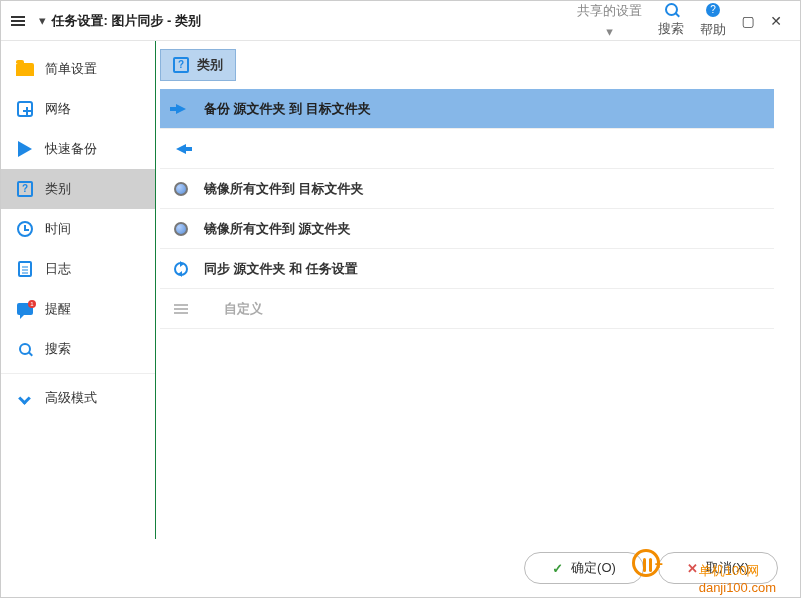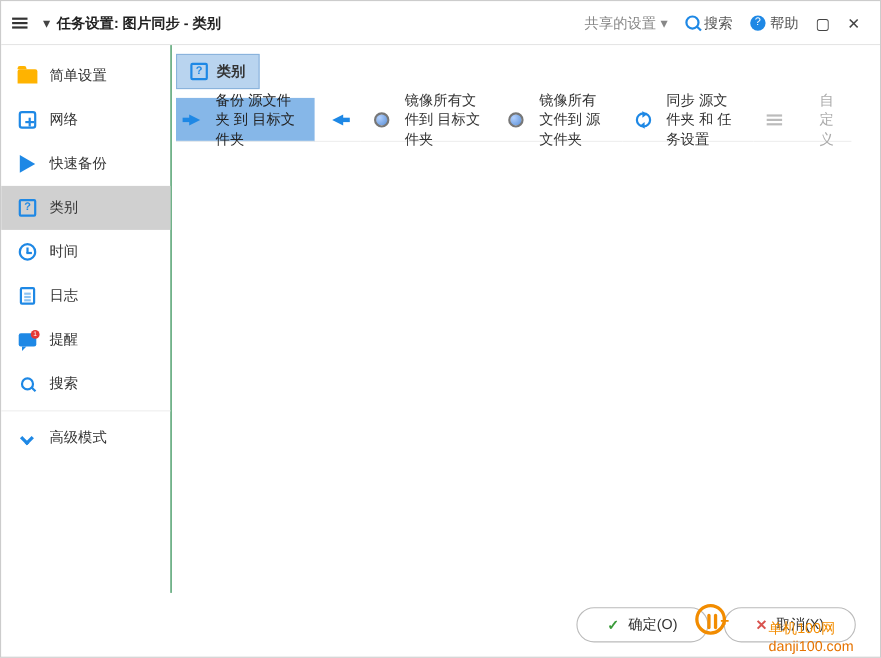--- a/index.html
+++ b/index.html
@@ -5,21 +5,21 @@
 * { margin: 0; padding: 0; box-sizing: border-box; font-family: "Microsoft YaHei", sans-serif; }
 body { width: 801px; height: 598px; background: #fff; border: 1px solid #ccc; display: flex; flex-direction: column; overflow: hidden; position: relative; }
 
 
 .titlebar { height: 40px; display: flex; align-items: center; padding: 0 10px; border-bottom: 1px solid #e5e5e5; font-size: 13px; color: #333; }
 .titlebar .menu-btn { width: 22px; cursor: pointer; }
 .titlebar .menu-btn .bar { display: block; width: 14px; height: 2px; background: #333; margin: 2px 0; }
 .titlebar .chev { margin: 0 6px; color: #444; }
 .titlebar .title { font-weight: bold; color: #222; text-align: right; }
 .titlebar .spacer { flex: 1; }
-.titlebar .tool { display: flex; align-items: center; gap: 4px; margin: 0 8px; color: #555; cursor: pointer; }
+.titlebar .tool { display: flex; align-items: center; gap: 4px; margin: 0 8px; color: #555; cursor: pointer; flex-direction: column; }
 .titlebar .tool.small { color: #888; }
 .titlebar .winbtn { width: 28px; text-align: center; color: #444; cursor: pointer; font-size: 14px; }
 .mag { width: 13px; height: 13px; border: 2px solid #1e88e5; border-radius: 50%; position: relative; display: inline-block; }
 .mag::after { content: ""; position: absolute; width: 5px; height: 2px; background: #1e88e5; bottom: -2px; right: -4px; transform: rotate(45deg); }
 .helpQ { width: 14px; height: 14px; border-radius: 50%; background: #1e88e5; color: #fff; font-size: 10px; display: inline-flex; align-items: center; justify-content: center; }
 
 
 .body { flex: 1; display: flex; overflow: hidden; }
 
 
@@ -51,21 +51,21 @@
 
 
 .main { flex:1; display:flex; flex-direction:column; padding: 8px 26px 0 4px; }
 .tabs { display:flex; gap:4px; margin-bottom:8px; }
 .tab { height:32px; display:flex; align-items:center; gap:8px; padding:0 12px; border:1px solid #d6d6d6; background:#f2f2f2; font-size:13px; color:#333; cursor:pointer; }
 .tab.active { background:#b9d4ef; border-color:#8ab3dc; font-weight:bold; }
 .tab .catico, .tab .foldico { }
 .foldico { width:18px; height:13px; background:#ffcb3d; border-radius:2px; position:relative; }
 .foldico::before { content:"?"; position:absolute; left:5px; top:-2px; font-size:10px; color:#1e88e5; font-weight:bold; }
 
-.option-list { display:flex; flex-direction:row; }
+.option-list { display:flex; flex-direction:column;font-weight:bold; }
 .opt { height:40px; display:flex; align-items:center; gap:14px; padding:0 12px; font-size:13px; color:#333; border-bottom:1px solid #eee; cursor:pointer; }
 .opt.selected { background:#86b7e8; color:#222; }
 .opt .oico { width:18px; height:18px; display:inline-flex; align-items:center; justify-content:center; }
 .arrow-right { width:0; height:0; border-left:10px solid #1e88e5; border-top:5px solid transparent; border-bottom:5px solid transparent; position:relative; }
 .arrow-right::before { content:""; position:absolute; left:-16px; top:-2px; width:8px; height:4px; background:#1e88e5; }
 .arrow-left { width:0; height:0; border-right:10px solid #1e88e5; border-top:5px solid transparent; border-bottom:5px solid transparent; position:relative; }
 .arrow-left::before { content:""; position:absolute; right:-16px; top:-2px; width:8px; height:4px; background:#1e88e5; }
 .mirror-ico { width:14px; height:14px; border:2px solid #777; border-radius:50%; position:relative; background:radial-gradient(circle at 30% 30%, #b3d1ff, #5a8fd6); }
 .sync-ico { width:14px; height:14px; border:2px solid #1e88e5; border-radius:50%; position:relative; }
 .sync-ico::before { content:""; position:absolute; top:-3px; right:2px; border-left:4px solid #1e88e5; border-top:3px solid transparent; border-bottom:3px solid transparent; }

